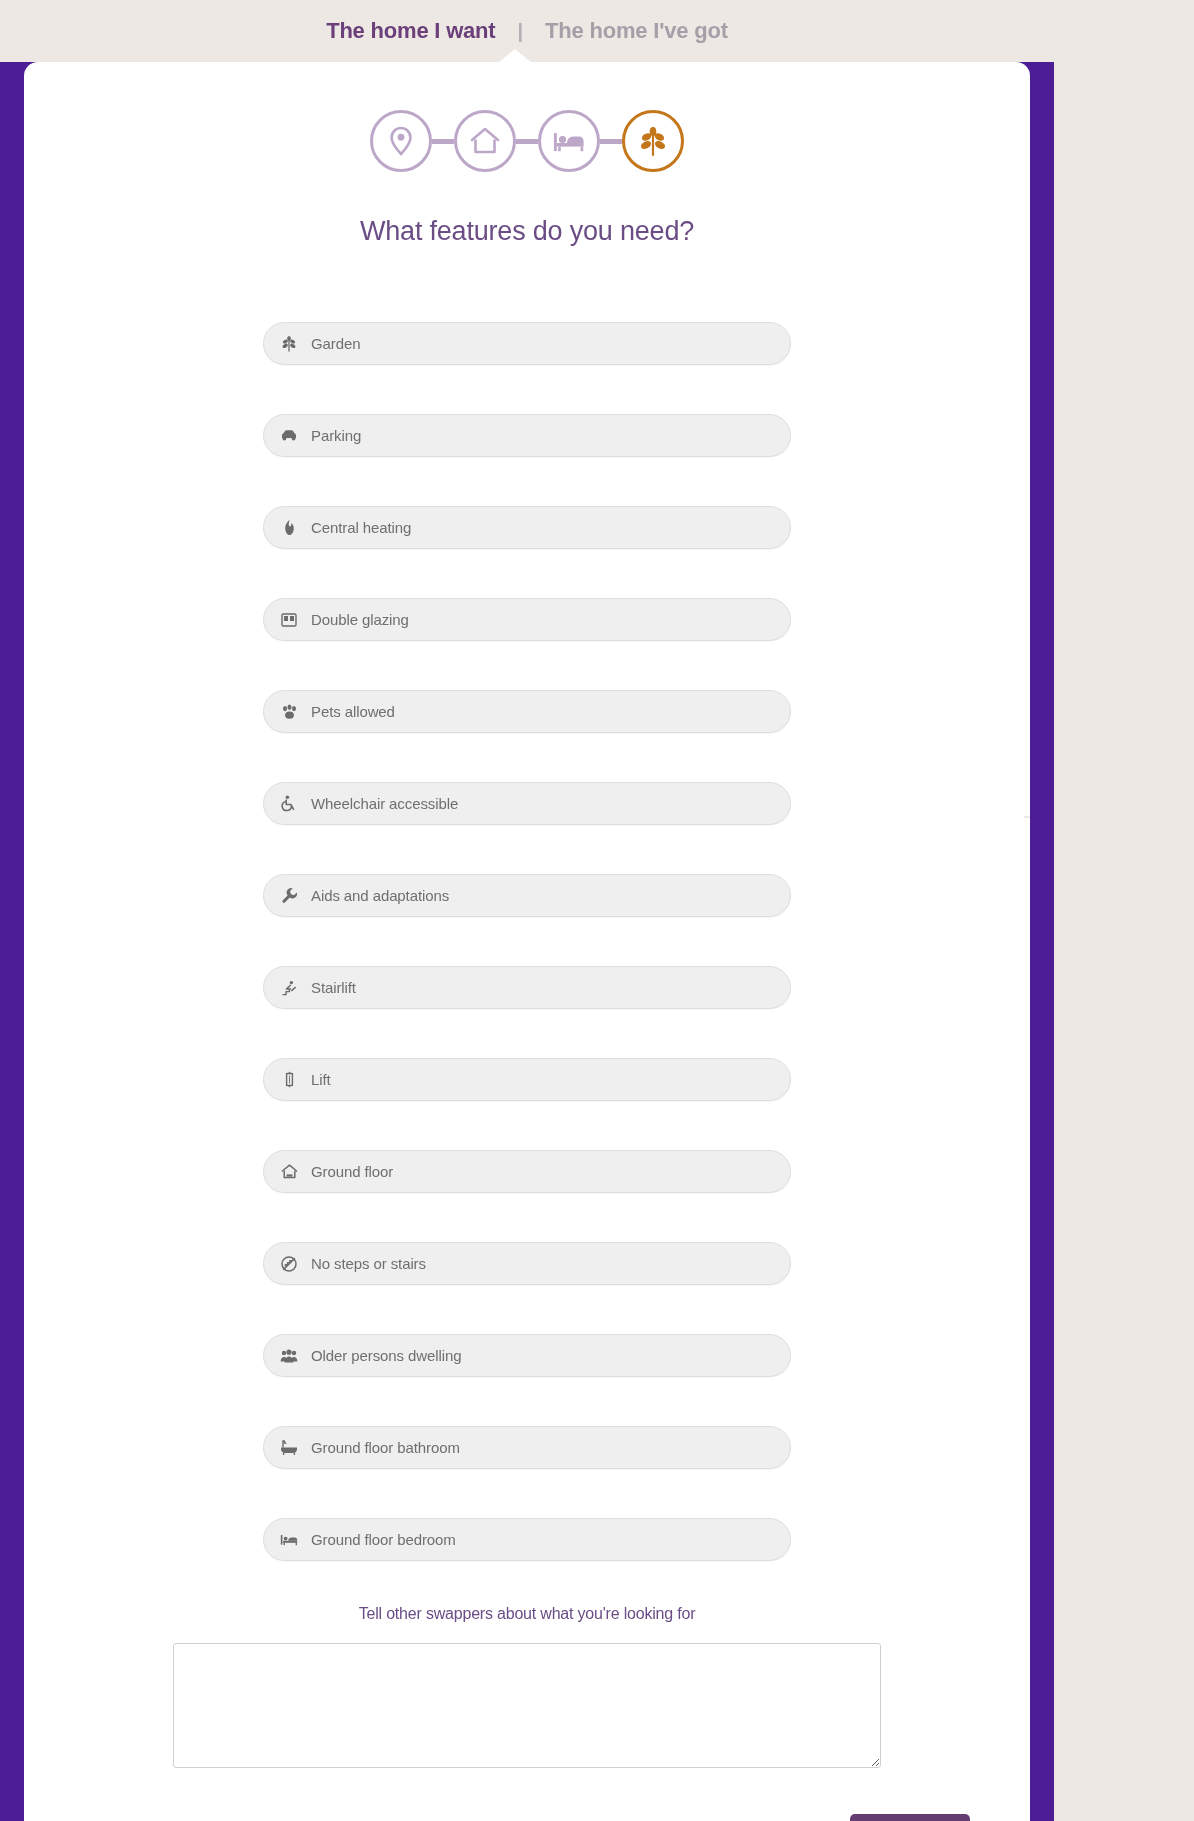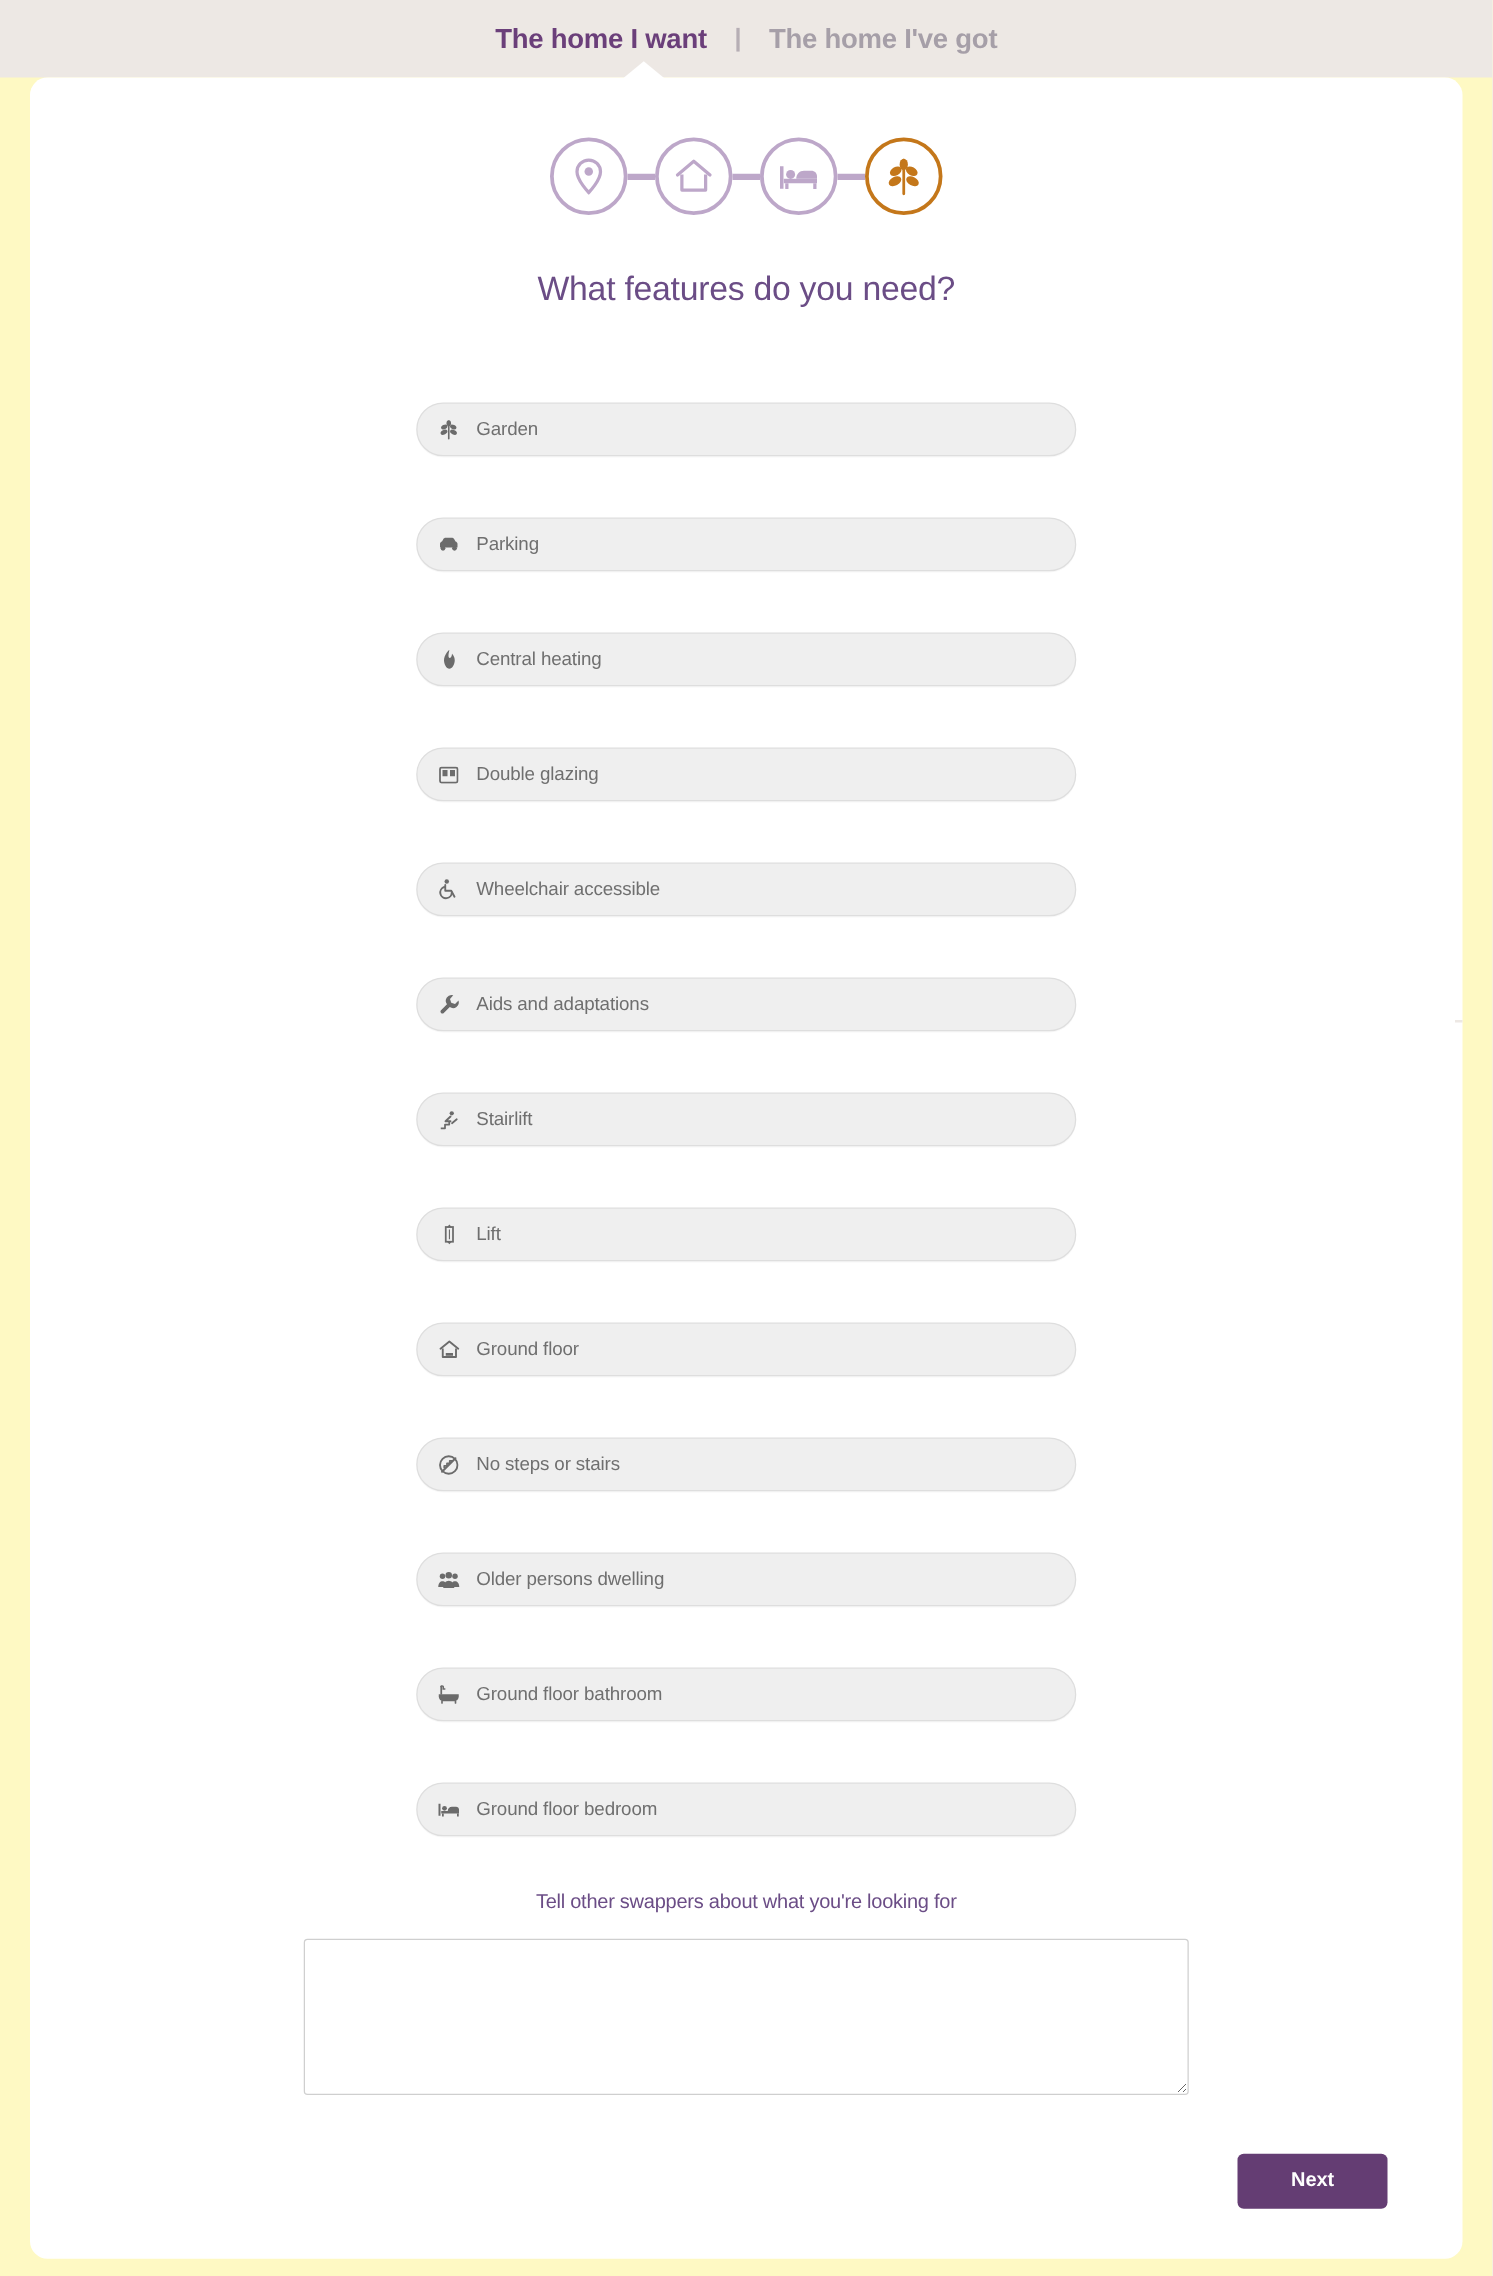--- a/index.html
+++ b/index.html
@@ -6,23 +6,23 @@
 
   html, body {
     width: 1194px;
     height: 1821px;
     background: #ede8e4;
     font-family: "Liberation Sans", sans-serif;
   }
 
   .page {
     position: relative;
-    width: 1194px;
+    width: 1054px;
     height: 1821px;
-    background: #fef9c3;
+    background: #4c1d95;
     overflow: hidden;
   }
 
   
   .tabbar {
     height: 62px;
     display: flex;
     align-items: center;
     justify-content: center;
     gap: 0;
@@ -306,20 +306,31 @@
         <span class="ficon">
           <svg width="16" height="14" viewBox="0 0 16 14">
             <rect x="1" y="1" width="14" height="12" rx="1.2" fill="none" stroke="#6b6b6b" stroke-width="1.4"></rect>
             <rect x="3" y="3" width="4" height="5" fill="#6b6b6b"></rect>
             <rect x="9" y="3" width="4" height="5" fill="#6b6b6b"></rect>
           </svg>
         </span>
         <span class="flabel">Double glazing</span>
       </div>
 
+      <div class="feature">
+        <span class="ficon">
+          <svg width="17" height="16" viewBox="0 0 17 16">
+            <ellipse cx="4" cy="4.6" rx="2" ry="2.6" fill="#6b6b6b"></ellipse>
+            <ellipse cx="8.5" cy="3.2" rx="2" ry="2.7" fill="#6b6b6b"></ellipse>
+            <ellipse cx="13" cy="4.6" rx="2" ry="2.6" fill="#6b6b6b"></ellipse>
+            <ellipse cx="8.5" cy="11.2" rx="4.4" ry="3.6" fill="#6b6b6b"></ellipse>
+          </svg>
+        </span>
+        <span class="flabel">Pets allowed</span>
+      </div>
 
       <div class="feature">
         <span class="ficon">
           <svg width="16" height="17" viewBox="0 0 16 17">
             <circle cx="6.4" cy="2.2" r="1.8" fill="#6b6b6b"></circle>
             <path d="M5.2 5 L5.2 9.6 L10 9.6 L12.6 14.4" fill="none" stroke="#6b6b6b" stroke-width="1.5" stroke-linecap="round" stroke-linejoin="round"></path>
             <path d="M10.4 10.8 A4.6 4.6 0 1 1 4.4 6.6" fill="none" stroke="#6b6b6b" stroke-width="1.5" stroke-linecap="round"></path>
           </svg>
         </span>
         <span class="flabel">Wheelchair accessible</span>

